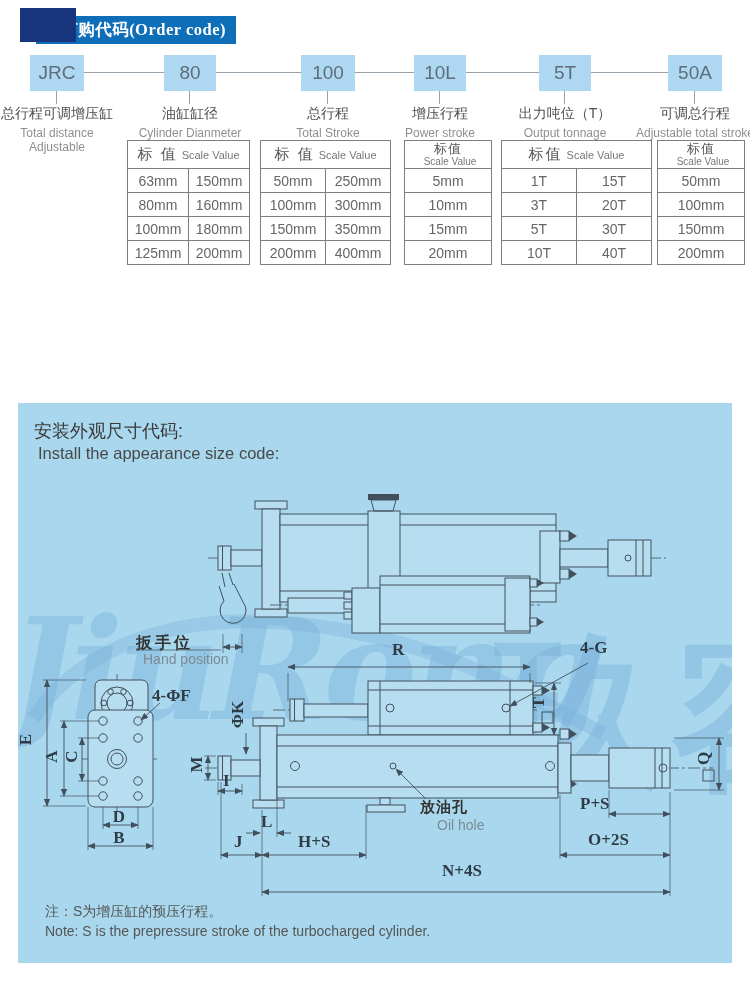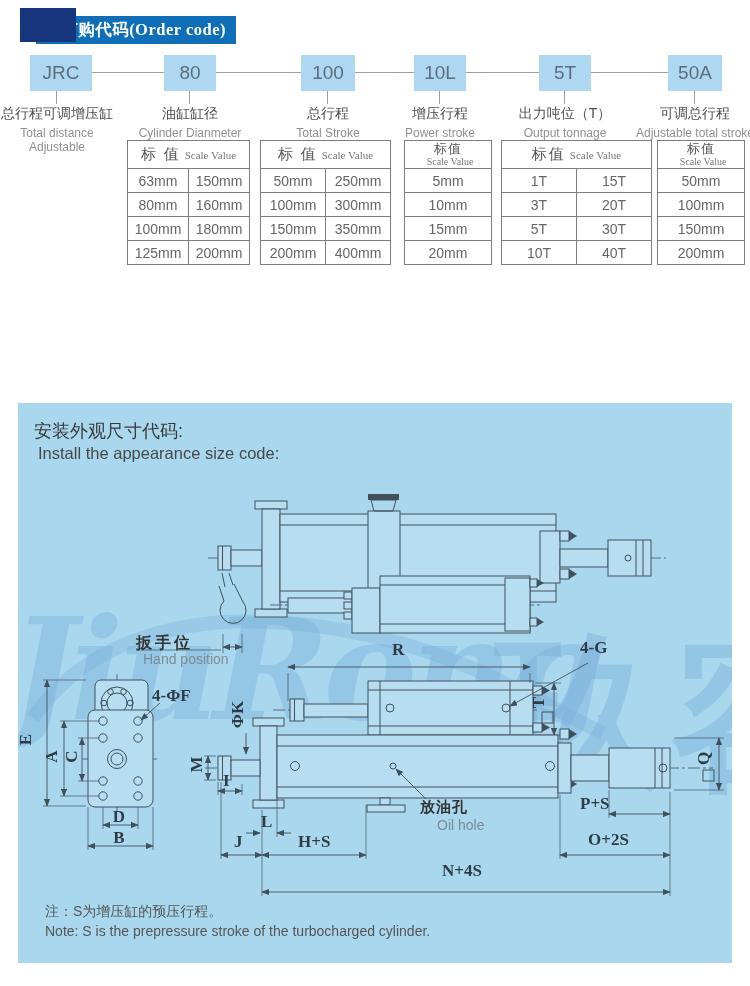--- a/index.html
+++ b/index.html
@@ -7,33 +7,33 @@
         font-family:"Liberation Sans",sans-serif;}
   
   .hdr-bar{position:absolute;left:36px;top:16px;width:200px;height:28px;background:#0e6eb8;
            color:#fff;font-family:"Liberation Serif",serif;font-weight:bold;font-size:16.5px;
            line-height:28px;text-align:right;padding-right:10px;box-sizing:border-box;letter-spacing:.5px;}
   .hdr-sq{position:absolute;left:20px;top:8px;width:56px;height:34px;background:#16357d;}
   
   .cline{position:absolute;left:57px;top:72px;width:638px;border-top:1px solid #96a1aa;}
   .cbox{position:absolute;top:55px;height:36px;background:#aed8f2;color:#5d6e7a;font-size:19px;
         display:flex;align-items:center;justify-content:center;}
-  .cb0{left:30px;width:62px;} .cb1{left:164px;width:52px;} .cb2{left:301px;width:54px;}
+  .cb0{left:30px;width:54px;} .cb1{left:164px;width:52px;} .cb2{left:301px;width:54px;}
   .cb3{left:414px;width:52px;} .cb4{left:539px;width:52px;} .cb5{left:668px;width:54px;}
   .stub{position:absolute;top:91px;height:13px;width:0;border-left:1px solid #96a1aa;}
   .st0{left:56px;} .st1{left:189px;} .st2{left:327px;} .st3{left:439px;} .st4{left:564px;} .st5{left:694px;}
   .slb{position:absolute;top:105px;text-align:center;}
   .slb .cn{font-size:14px;color:#4f4f4f;margin-bottom:3px;}
   .slb .en{font-size:12px;color:#8f8f8f;line-height:1.2;}
   .sl0{left:-13px;width:140px;} .sl1{left:120px;width:140px;} .sl2{left:258px;width:140px;}
   .sl3{left:370px;width:140px;} .sl4{left:495px;width:140px;} .sl5{left:622px;width:146px;}
   
   .vt{position:absolute;top:140px;border-collapse:collapse;color:#666;}
   .vt td{border:1px solid #7d7d7d;text-align:center;height:23px;font-size:14px;padding:0 2px;}
-  .vt td.hd{height:27px;font-family:Liberation Serif, serif;}
+  .vt td.hd{height:27px;}
   .hd .cn{font-size:15px;color:#555;letter-spacing:2px;}
   .hd .en{font-size:11px;color:#777;margin-left:4px;letter-spacing:0;}
   .hd2 .cn{display:block;font-size:13px;color:#555;line-height:1.05;letter-spacing:1px;}
   .hd2 .en{display:block;font-size:10px;color:#777;line-height:1.1;}
   #t-cyl{left:127px;} #t-cyl td{width:56px;}
   #t-str{left:260px;} #t-str td{width:60px;}
   #t-pow{left:404px;} #t-pow td{width:82px;}
   #t-ton{left:501px;} #t-ton td{width:70px;}
   #t-adj{left:657px;} #t-adj td{width:82px;}
   

